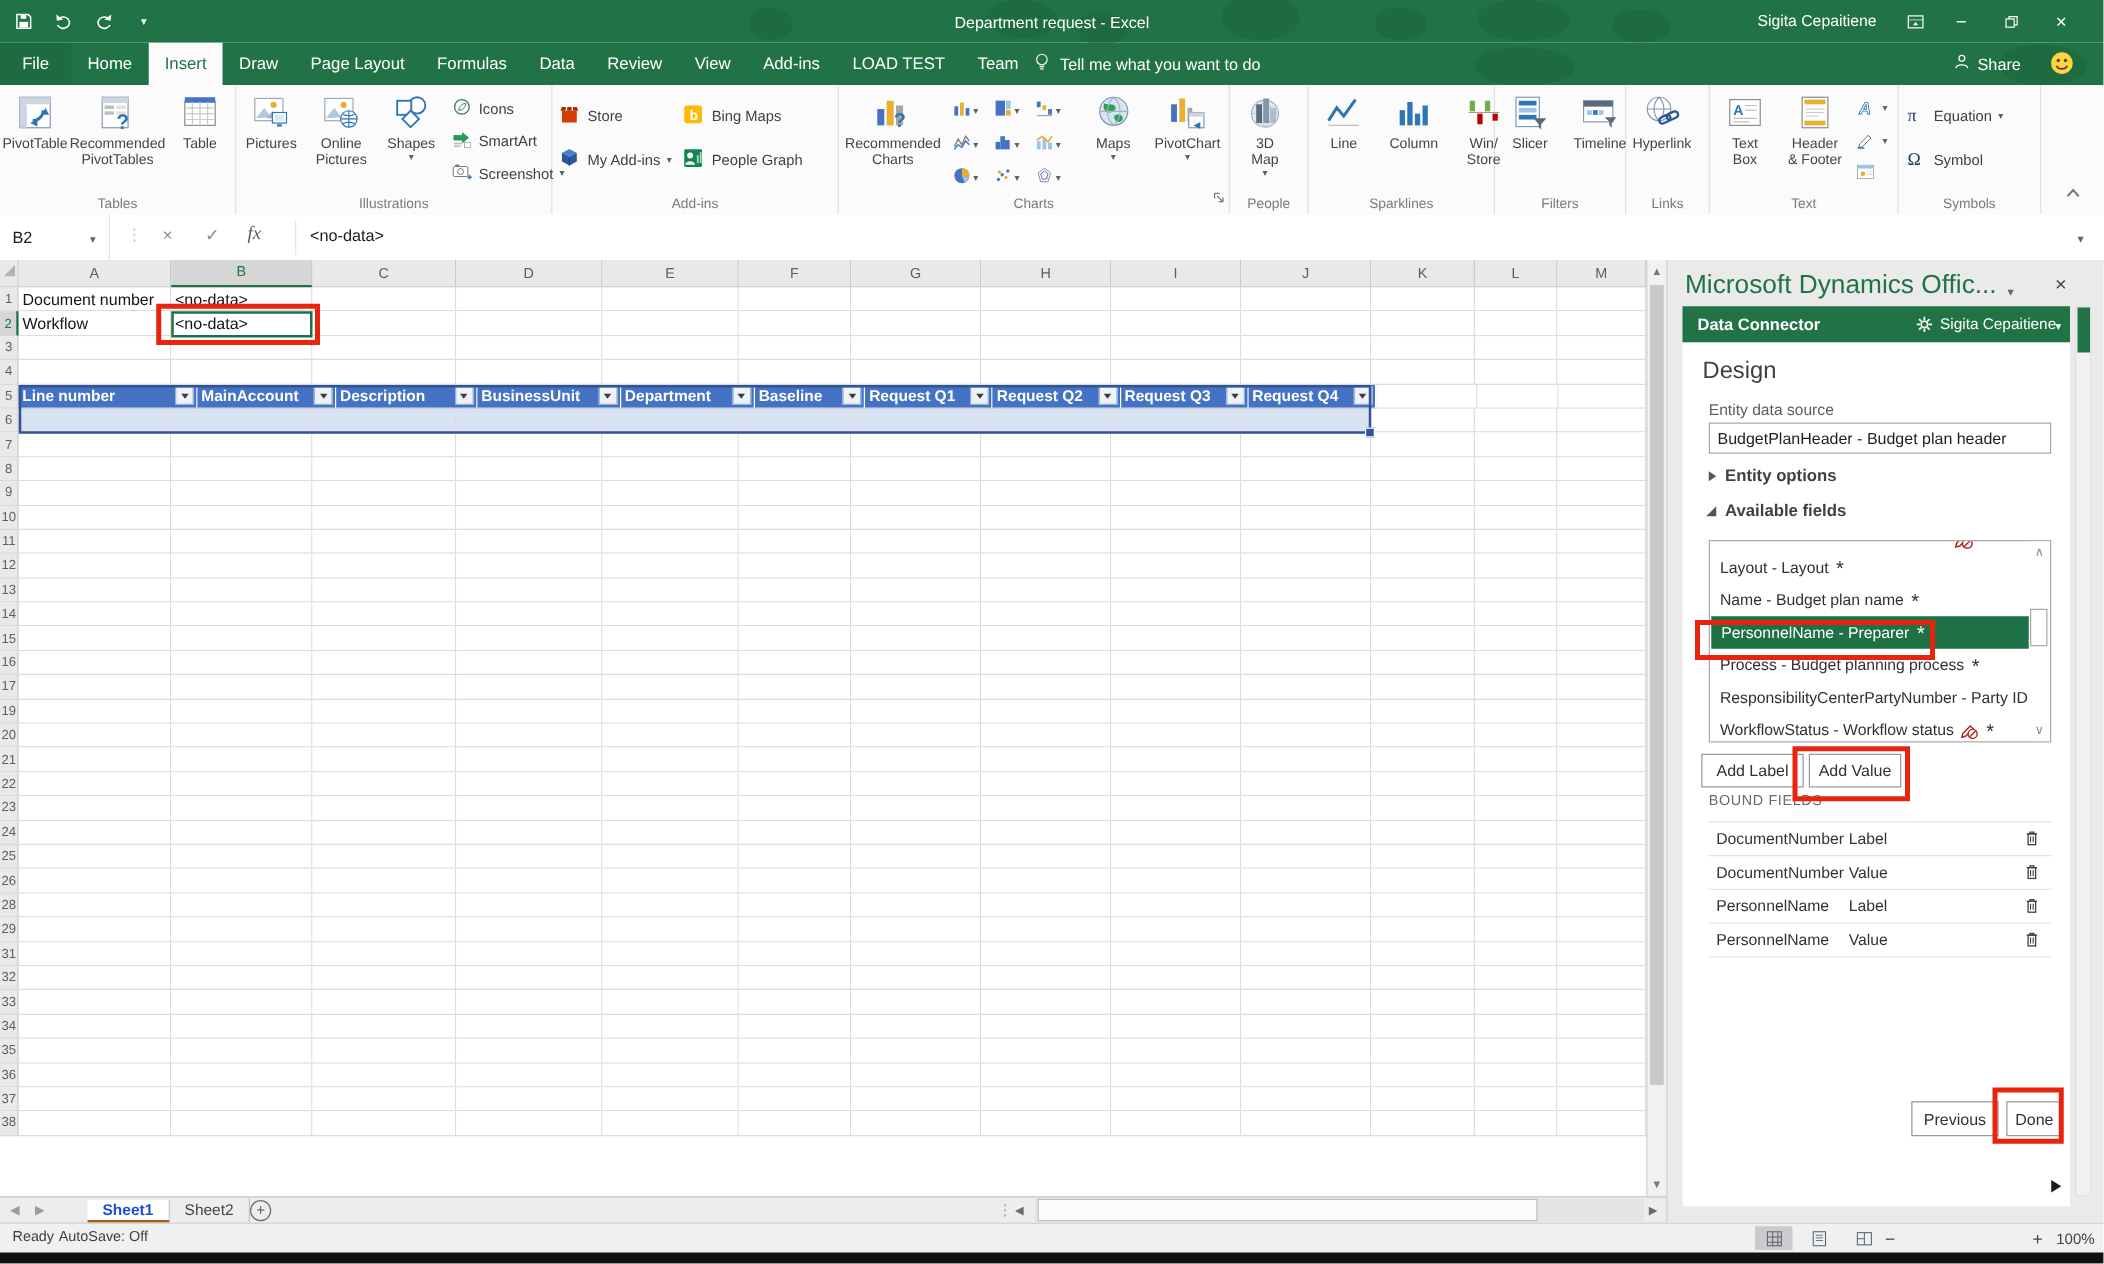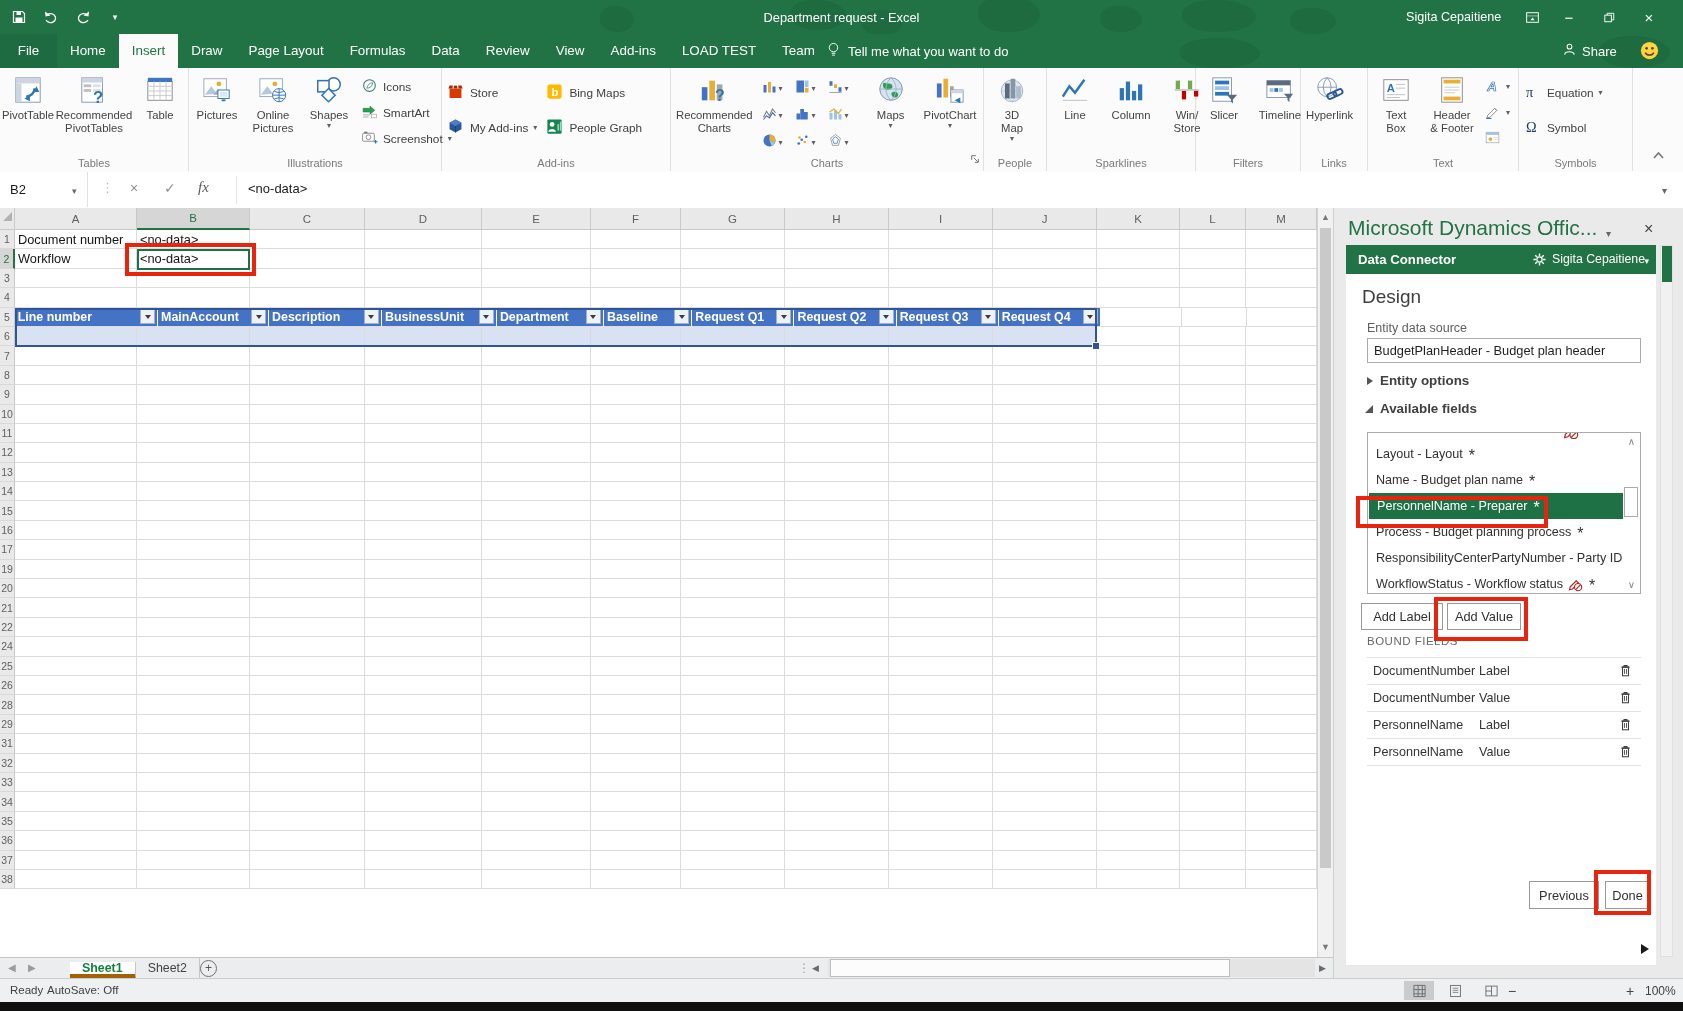--- a/index.html
+++ b/index.html
@@ -64,21 +64,21 @@
 .corner-tri{position:absolute;left:3px;top:212px;width:0;height:0;border-left:9px solid transparent;border-bottom:9px solid #b2b2b2}
 .tbl-border{position:absolute;left:15px;top:308px;width:1082px;height:39px;border:2px solid #2f5597;box-sizing:border-box;pointer-events:none}
 .tbl-handle{position:absolute;left:1092px;top:342px;width:6px;height:6px;background:#2f5597;border:1px solid #fff;pointer-events:none}
 .b2-outline{position:absolute;left:137px;top:249px;width:113px;height:21px;border:2px solid #1e7145;box-sizing:border-box;pointer-events:none}
 
 .vscroll{position:absolute;left:1317px;top:208px;width:16px;height:749px;background:#f1f1f1;border-left:1px solid #d4d4d4;box-sizing:border-box}
 .vthumb{position:absolute;left:2px;top:20px;width:11px;height:640px;background:#c9c9c9}
 .sarr{color:#787878;font-size:9px;line-height:9px;text-align:center;width:100%;position:absolute}
 .tabsbar{position:absolute;left:0;top:957px;width:1333px;height:21px;background:#ebedee;border-top:1px solid #c6c6c6;box-sizing:border-box;font-size:12.4px}
 .sheettab{display:inline-flex;align-items:center;height:20px;padding:0 12px;color:#444;border-right:1px solid #c6c6c6}
-.sheettab.active{background:#fff;color:#15803d;font-weight:bold;border-bottom:8px solid #a16207;box-sizing:border-box}
+.sheettab.active{background:#fff;color:#1d4ed8;font-weight:bold;border-bottom:4px solid #a16207;box-sizing:border-box}
 .newsheet{position:absolute;left:200px;top:2px;width:15px;height:15px;border:1px solid #717171;border-radius:50%;color:#555;font-size:12px;line-height:14px;text-align:center}
 .hsb-track{position:absolute;left:828px;top:1px;width:487px;height:18px;background:#e4e4e4}
 .hsb-thumb{position:absolute;left:2px;top:0px;width:400px;height:18px;background:#fcfcfc;border:1px solid #bdbdbd;box-sizing:border-box}
 .statusbar{position:absolute;left:0;top:978px;width:1683px;height:24px;background:#eef0f1;border-top:1px solid #cdcdcd;box-sizing:border-box;font-size:11.5px;color:#3f3f3f}
 .blackbar{position:absolute;left:0;top:1002px;width:1683px;height:9px;background:#101010}
 .viewbtn{position:absolute;top:2px;width:30px;height:19px;display:flex;align-items:center;justify-content:center}
 .viewbtn.activeview{background:#c9cbcc}
 
 .pane{position:absolute;left:1333px;top:208px;width:350px;height:770px;background:#eaeaea;border-left:1px solid #cfcfcf;box-sizing:border-box}
 .pane-title{position:absolute;left:14px;top:8px;width:256px;font-size:21px;color:#217346;white-space:nowrap;overflow:hidden}
@@ -1128,20 +1128,36 @@
         <div class="cell" style="width:90px"></div>
         <div class="cell" style="width:104px"></div>
         <div class="cell" style="width:104px"></div>
         <div class="cell" style="width:104px"></div>
         <div class="cell" style="width:104px"></div>
         <div class="cell" style="width:83px"></div>
         <div class="cell" style="width:66px"></div>
         <div class="cell" style="width:71px"></div>
       </div>
       <div class="srow" style="height:19.4px">
+        <div class="rhead">23</div>
+        <div class="cell" style="width:122px"></div>
+        <div class="cell" style="width:113px"></div>
+        <div class="cell" style="width:115px"></div>
+        <div class="cell" style="width:117px"></div>
+        <div class="cell" style="width:109px"></div>
+        <div class="cell" style="width:90px"></div>
+        <div class="cell" style="width:104px"></div>
+        <div class="cell" style="width:104px"></div>
+        <div class="cell" style="width:104px"></div>
+        <div class="cell" style="width:104px"></div>
+        <div class="cell" style="width:83px"></div>
+        <div class="cell" style="width:66px"></div>
+        <div class="cell" style="width:71px"></div>
+      </div>
+      <div class="srow" style="height:19.4px">
         <div class="rhead">24</div>
         <div class="cell" style="width:122px"></div>
         <div class="cell" style="width:113px"></div>
         <div class="cell" style="width:115px"></div>
         <div class="cell" style="width:117px"></div>
         <div class="cell" style="width:109px"></div>
         <div class="cell" style="width:90px"></div>
         <div class="cell" style="width:104px"></div>
         <div class="cell" style="width:104px"></div>
         <div class="cell" style="width:104px"></div>

